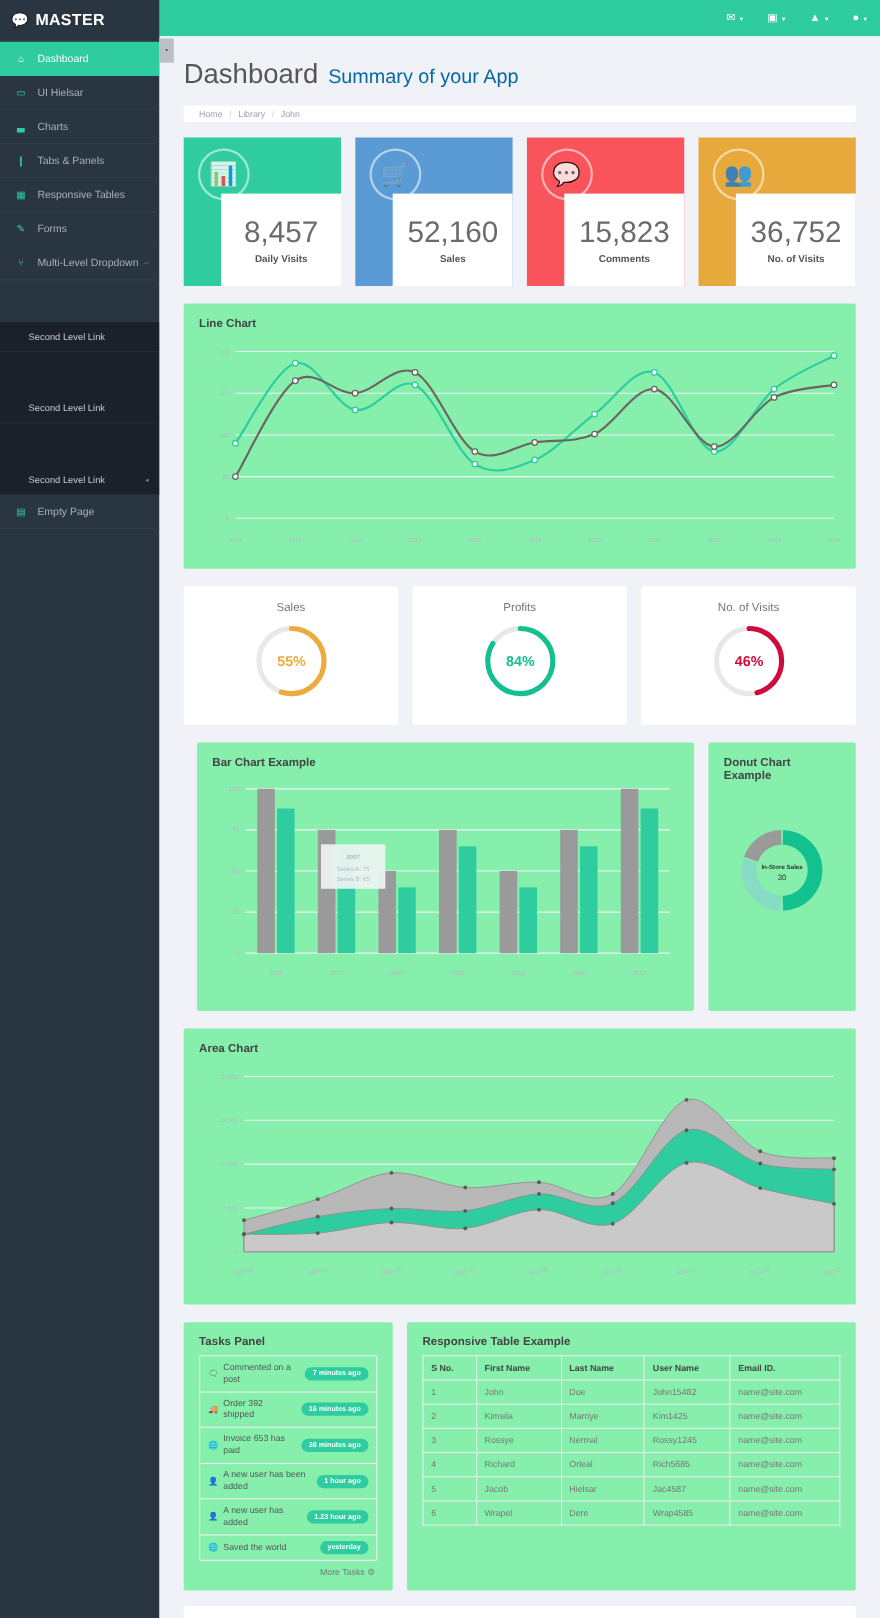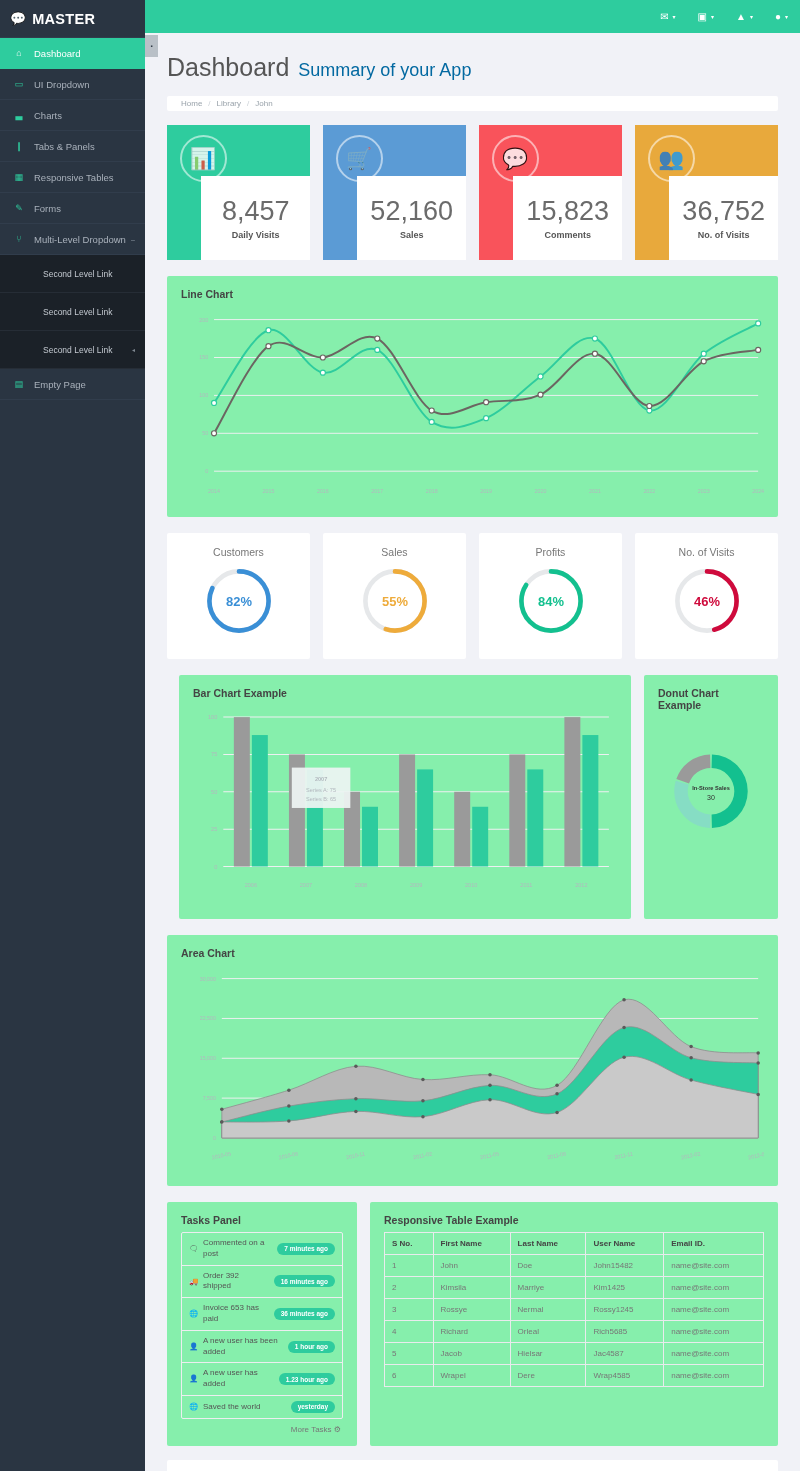--- a/index.html
+++ b/index.html
@@ -33,23 +33,23 @@
     border-bottom: 1px solid #313d4c;
     cursor: pointer; position: relative;
   }
   .nav-item.active { background: #2ecc9e; color: #fff; border-bottom-color: #2ecc9e; }
   .nav-item.active .nav-ic { color: #fff; }
   .nav-ic { color: #2ecc9e; font-size: 9px; width: 12px; text-align: center; line-height: 1; }
   .nav-caret { position: absolute; right: 10px; font-size: 7px; color: #8d97a3; }
 
   .submenu { background: #1b2128; }
   .sub-item {
-    height: 38px; display: flex; align-items: center;
-    padding-left: 43px; color: #c4cad1; font-size: 8.5px;
-    border-bottom: 1px solid #262d36; cursor: pointer; position: relative;
+    height: 27px; display: flex; align-items: center;
+    padding-left: 26px; color: #c4cad1; font-size: 8.5px;
+    border-bottom: 1px solid #262d36; cursor: pointer; position: relative; margin-top: 38px;
   }
   .sub-caret { position: absolute; right: 10px; font-size: 6px; color: #7d868f; }
 
   
   #topbar {
     position: absolute; left: 145px; top: 0;
     width: 655px; height: 33px;
     background: #2ecc9e;
     display: flex; align-items: center; justify-content: flex-end;
     padding-right: 12px; gap: 22px;
@@ -173,21 +173,21 @@
     <span class="brand-icon">💬</span>
     <span class="brand-title">MASTER</span>
   </div>
   <div id="nav-list">
       <div class="nav-item active">
         <span class="nav-ic">⌂</span>
         <span>Dashboard</span>
       </div>
       <div class="nav-item">
         <span class="nav-ic">▭</span>
-        <span>UI Dropdown</span>
+        <span>UI Hielsar</span>
       </div>
       <div class="nav-item">
         <span class="nav-ic">▃</span>
         <span>Charts</span>
       </div>
       <div class="nav-item">
         <span class="nav-ic">❙</span>
         <span>Tabs &amp; Panels</span>
       </div>
       <div class="nav-item">
@@ -345,28 +345,20 @@
         <circle cx="314" cy="99.02" r="2.6" fill="#fff" stroke="#6b6561" stroke-width="1.2"></circle>
         <circle cx="370" cy="91.22" r="2.6" fill="#fff" stroke="#6b6561" stroke-width="1.2"></circle>
         <circle cx="426" cy="49.099999999999994" r="2.6" fill="#fff" stroke="#6b6561" stroke-width="1.2"></circle>
         <circle cx="482" cy="102.92" r="2.6" fill="#fff" stroke="#6b6561" stroke-width="1.2"></circle>
         <circle cx="538" cy="56.900000000000006" r="2.6" fill="#fff" stroke="#6b6561" stroke-width="1.2"></circle>
         <circle cx="594" cy="45.19999999999999" r="2.6" fill="#fff" stroke="#6b6561" stroke-width="1.2"></circle>
       </svg>
   </div>
 
   <div class="gauge-row" id="gauge-row">
-      <div class="gauge-card">
-        <div class="gauge-lbl">Customers</div>
-        <svg viewBox="0 0 80 80" width="74" height="74">
-          <circle cx="40" cy="40" r="32" fill="none" stroke="#e6e8ea" stroke-width="5"></circle>
-          <circle cx="40" cy="40" r="32" fill="none" stroke="#3a8fd6" stroke-width="5" stroke-linecap="round" stroke-dasharray="164.87078246039232 201.06192982974676" transform="rotate(-90 40 40)"></circle>
-          <text x="40" y="45" text-anchor="middle" fill="#3a8fd6" font-size="14" font-family="&quot;Liberation Sans&quot;, sans-serif" font-weight="bold">82%</text>
-        </svg>
-      </div>
       <div class="gauge-card">
         <div class="gauge-lbl">Sales</div>
         <svg viewBox="0 0 80 80" width="74" height="74">
           <circle cx="40" cy="40" r="32" fill="none" stroke="#e6e8ea" stroke-width="5"></circle>
           <circle cx="40" cy="40" r="32" fill="none" stroke="#eeab3b" stroke-width="5" stroke-linecap="round" stroke-dasharray="110.58406140636072 201.06192982974676" transform="rotate(-90 40 40)"></circle>
           <text x="40" y="45" text-anchor="middle" fill="#eeab3b" font-size="14" font-family="&quot;Liberation Sans&quot;, sans-serif" font-weight="bold">55%</text>
         </svg>
       </div>
       <div class="gauge-card">
         <div class="gauge-lbl">Profits</div>

